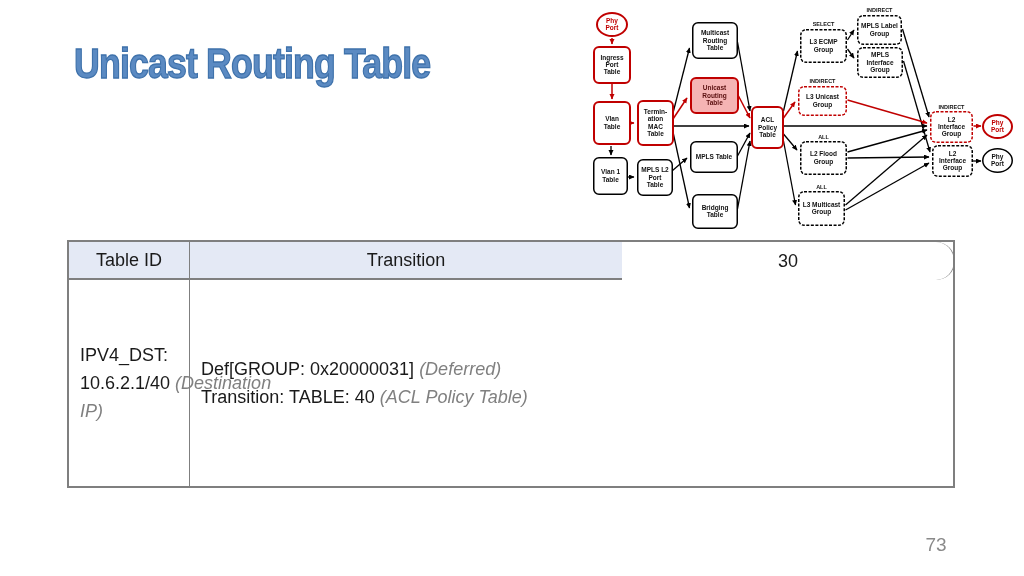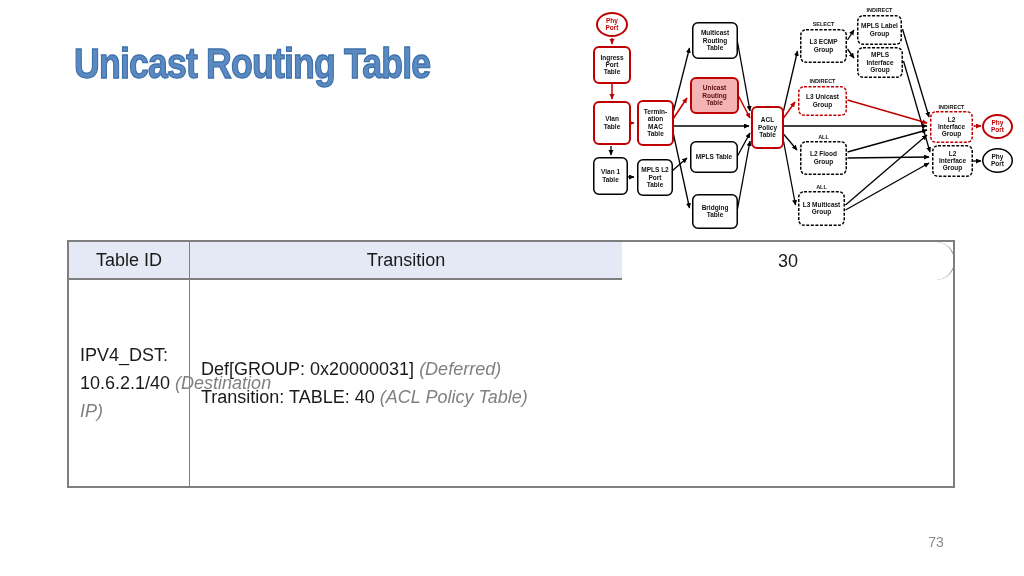--- a/index.html
+++ b/index.html
@@ -8,21 +8,21 @@
 
   
   .slide-title{
     position:absolute;left:74px;top:42px;font-size:42px;font-weight:bold;
     color:#5b8ac2;-webkit-text-stroke:1.3px #3f72ab;letter-spacing:-1px;
     transform:scaleX(.85);transform-origin:left top;white-space:nowrap;line-height:1.05;
   }
 
   
   .page-num{position:absolute;left:914px;top:534px;width:44px;text-align:center;
-    font-size:14px;color:#8a8a8a;}
+    font-size:19px;color:#8a8a8a;}
 
   
   .diagram{position:absolute;left:580px;top:0;width:888px;height:464px;
     transform:scale(.5);transform-origin:top left;}
   .diagram svg{position:absolute;left:0;top:0;}
   .nd{position:absolute;display:flex;align-items:center;justify-content:center;
     text-align:center;font-weight:bold;font-size:13px;line-height:1.12;
     border:3px solid #000;border-radius:12px;background:#fff;padding:1px 4px;
     box-sizing:border-box;color:#111;}
   .nd.rsolid{border:4px solid #c00000;}

